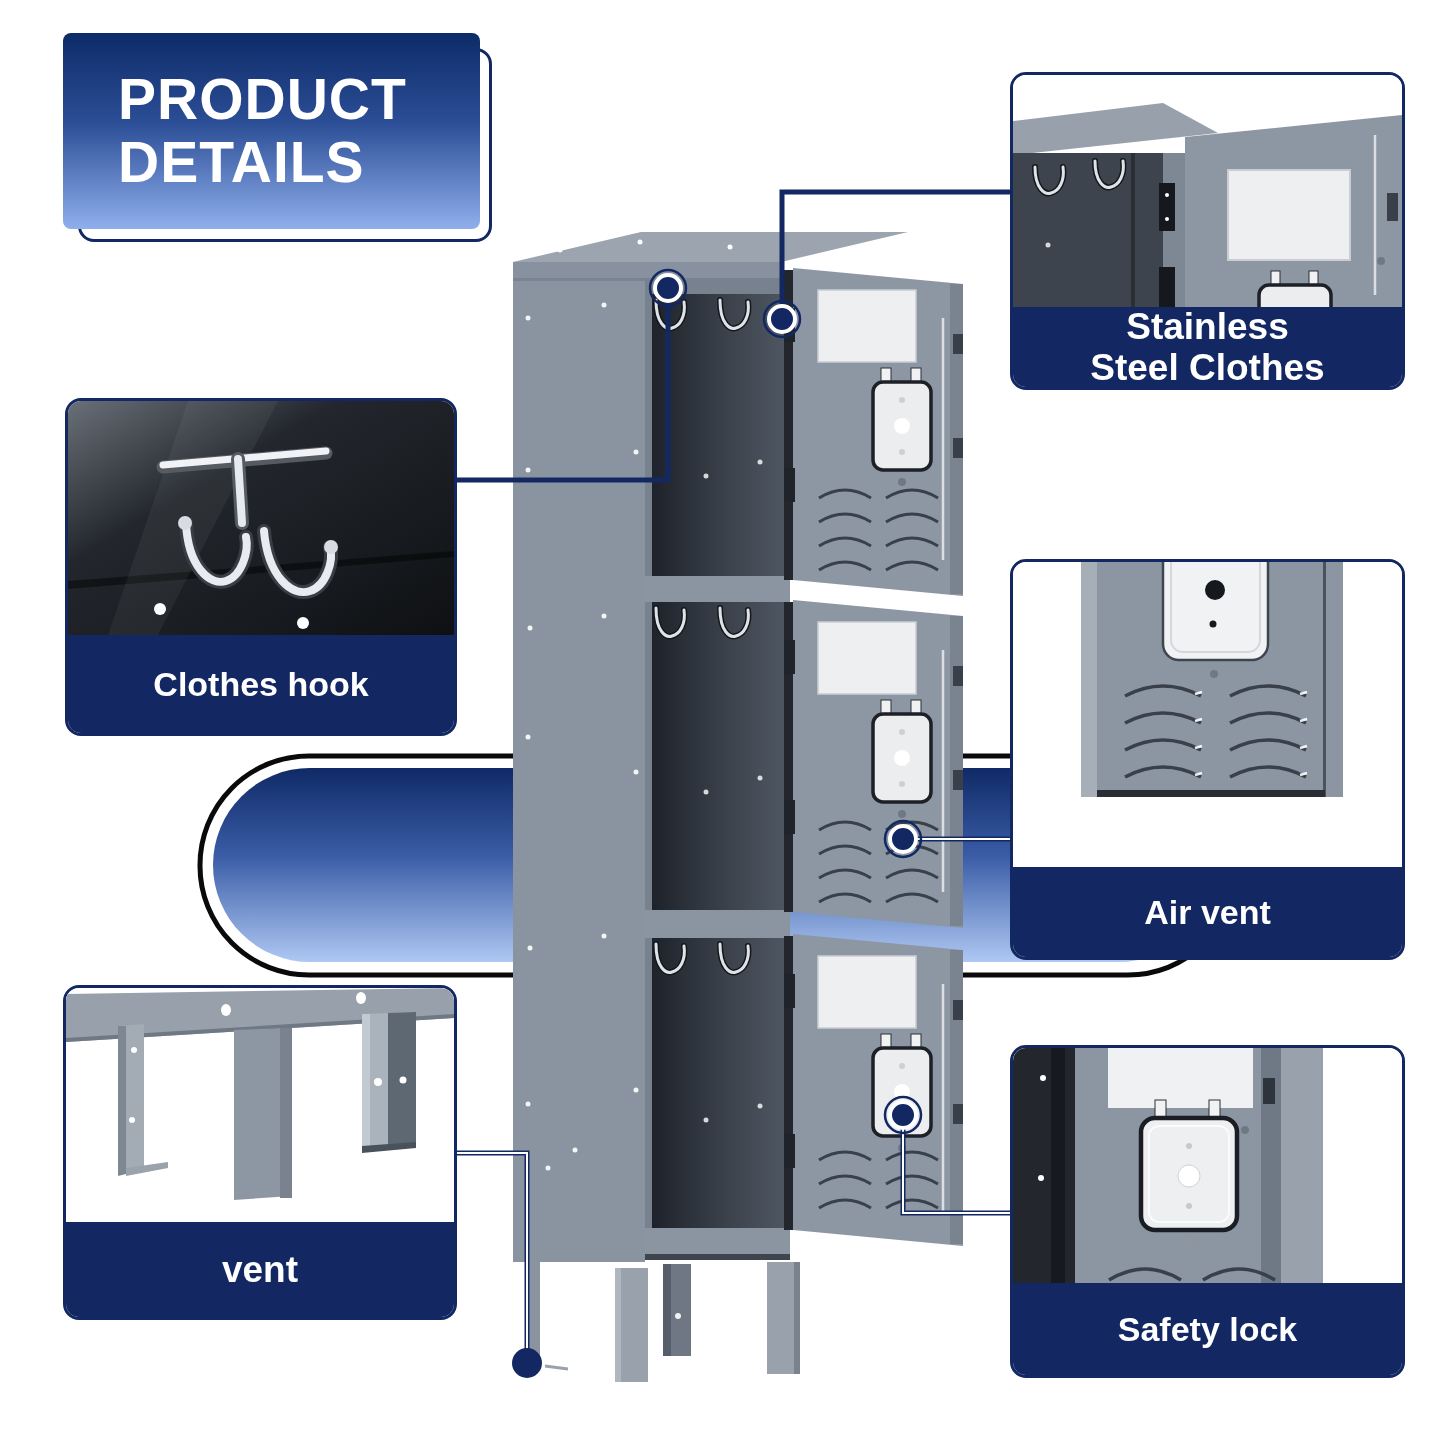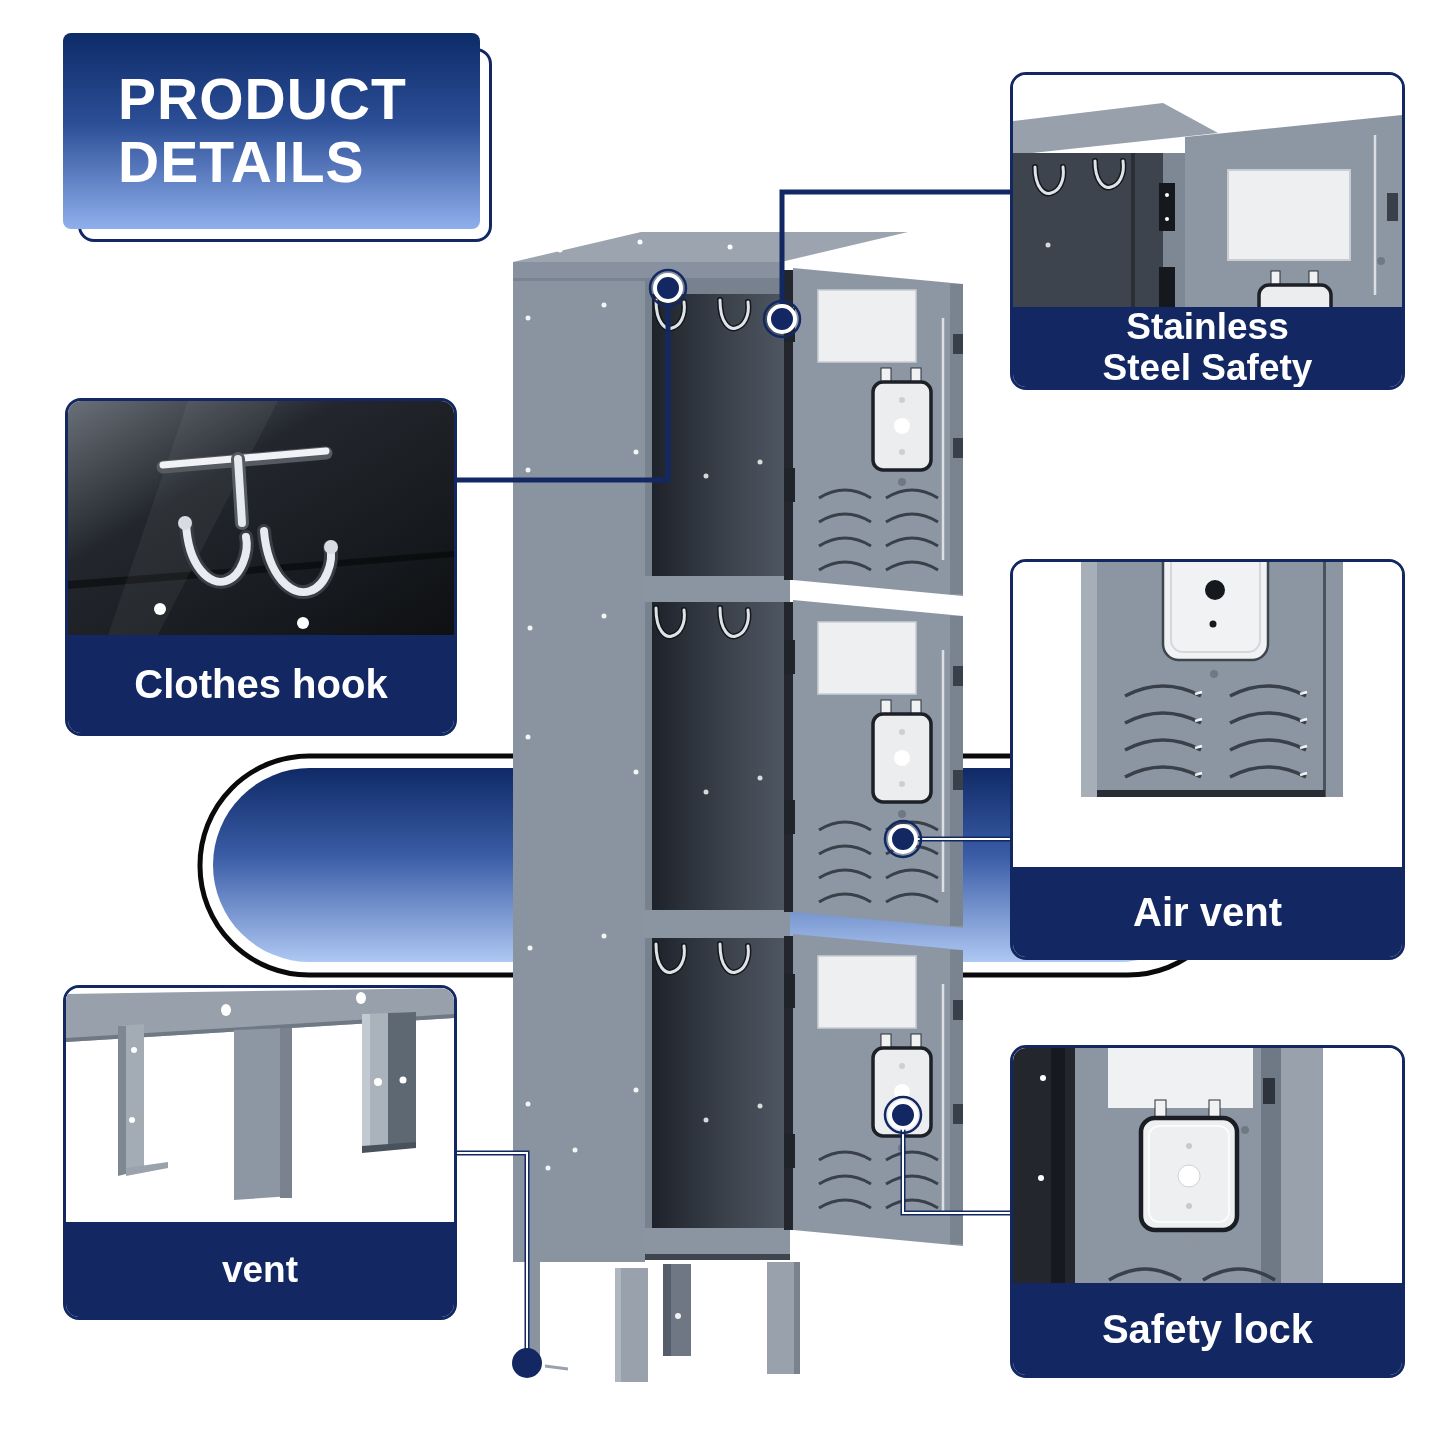--- a/index.html
+++ b/index.html
@@ -23,21 +23,21 @@
     box-sizing:border-box;color:#fff;font-weight:700;font-size:57px;line-height:1.1;letter-spacing:1px;}
 
   
   .callout{position:absolute;border:3px solid var(--navy);border-radius:16px;background:#fff;
     overflow:hidden;box-sizing:border-box;z-index:5;text-decoration:underline;}
   .scene{position:absolute;left:0;top:0;width:100%;}
   .scene svg{display:block;width:100%;height:100%;}
   .strip{position:absolute;left:0;right:0;bottom:0;background:var(--navy);color:#fff;
     display:flex;flex-direction:column;align-items:center;justify-content:center;
     font-weight:700;text-align:center;}
-  .strip.single{font-size:40px;}
+  .strip.single{font-size:34px;}
   .strip.double{font-size:37px;line-height:1.12;}
 
   #box-hinges{left:1010px;top:72px;width:395px;height:318px;}
   #box-hinges .scene{height:232px;} #box-hinges .strip{height:80px;}
   #box-hook{left:65px;top:398px;width:392px;height:338px;}
   #box-hook .scene{height:234px;} #box-hook .strip{height:98px;}
   #box-vent{left:1010px;top:559px;width:395px;height:401px;}
   #box-vent .scene{height:235px;} #box-vent .strip{height:90px;}
   #box-lock{left:1010px;top:1045px;width:395px;height:333px;}
   #box-lock .scene{height:235px;} #box-lock .strip{height:92px;}
@@ -298,21 +298,21 @@
         <rect x="258" y="196" width="9" height="16" fill="#EFF1F3" stroke="#2A2E34"></rect>
         <rect x="296" y="196" width="9" height="16" fill="#EFF1F3" stroke="#2A2E34"></rect>
         <rect x="246" y="210" width="72" height="40" rx="10" fill="#EBEDEF" stroke="#1D2127" stroke-width="3.5"></rect>
         <line x1="362" y1="60" x2="362" y2="220" stroke="#E9ECEF" stroke-width="2.5" opacity="0.85"></line>
         <rect x="374" y="118" width="11" height="28" fill="#3A4049"></rect>
         <circle cx="368" cy="186" r="4" fill="#6F7985"></circle>
       </svg>
     </div>
     <div class="strip double">
       <div>Stainless</div>
-      <div>Steel Safety</div>
+      <div>Steel Clothes</div>
     </div>
   </div>
 
   <div id="box-hook" class="callout">
     <div class="scene">
       <svg viewBox="0 0 386 234" preserveAspectRatio="none">
         <rect width="386" height="234" fill="url(#gHookBg)"></rect>
         <polygon points="0,180 386,150 386,156 0,188" fill="#000" opacity="0.45"></polygon>
         <polygon points="120,0 210,0 90,234 40,234" fill="#fff" opacity="0.05"></polygon>
         <g fill="none" stroke-linecap="round">

